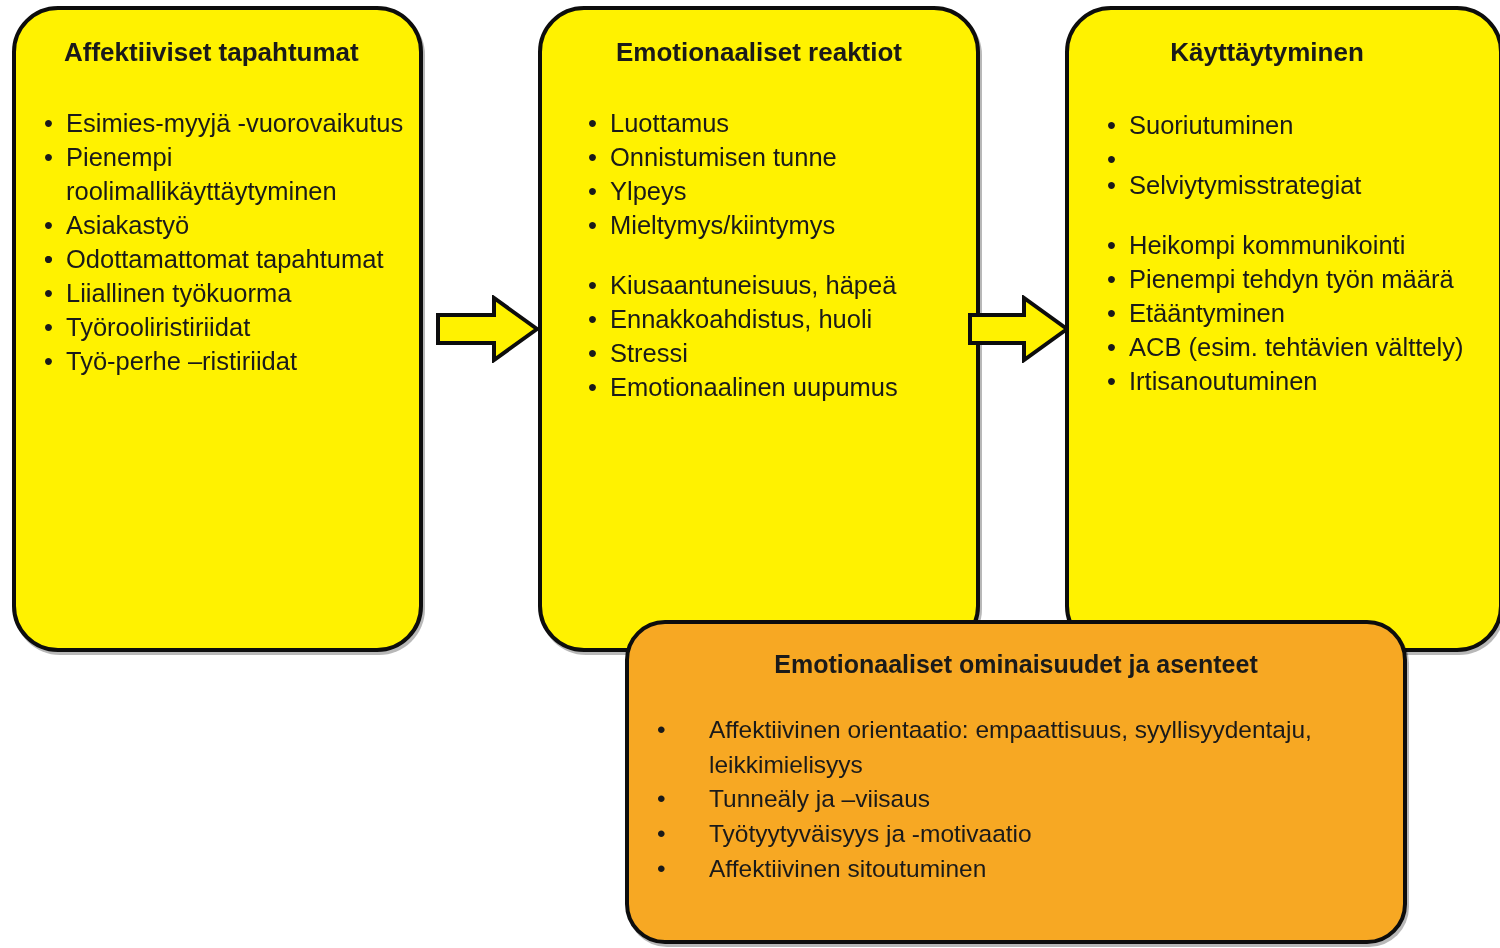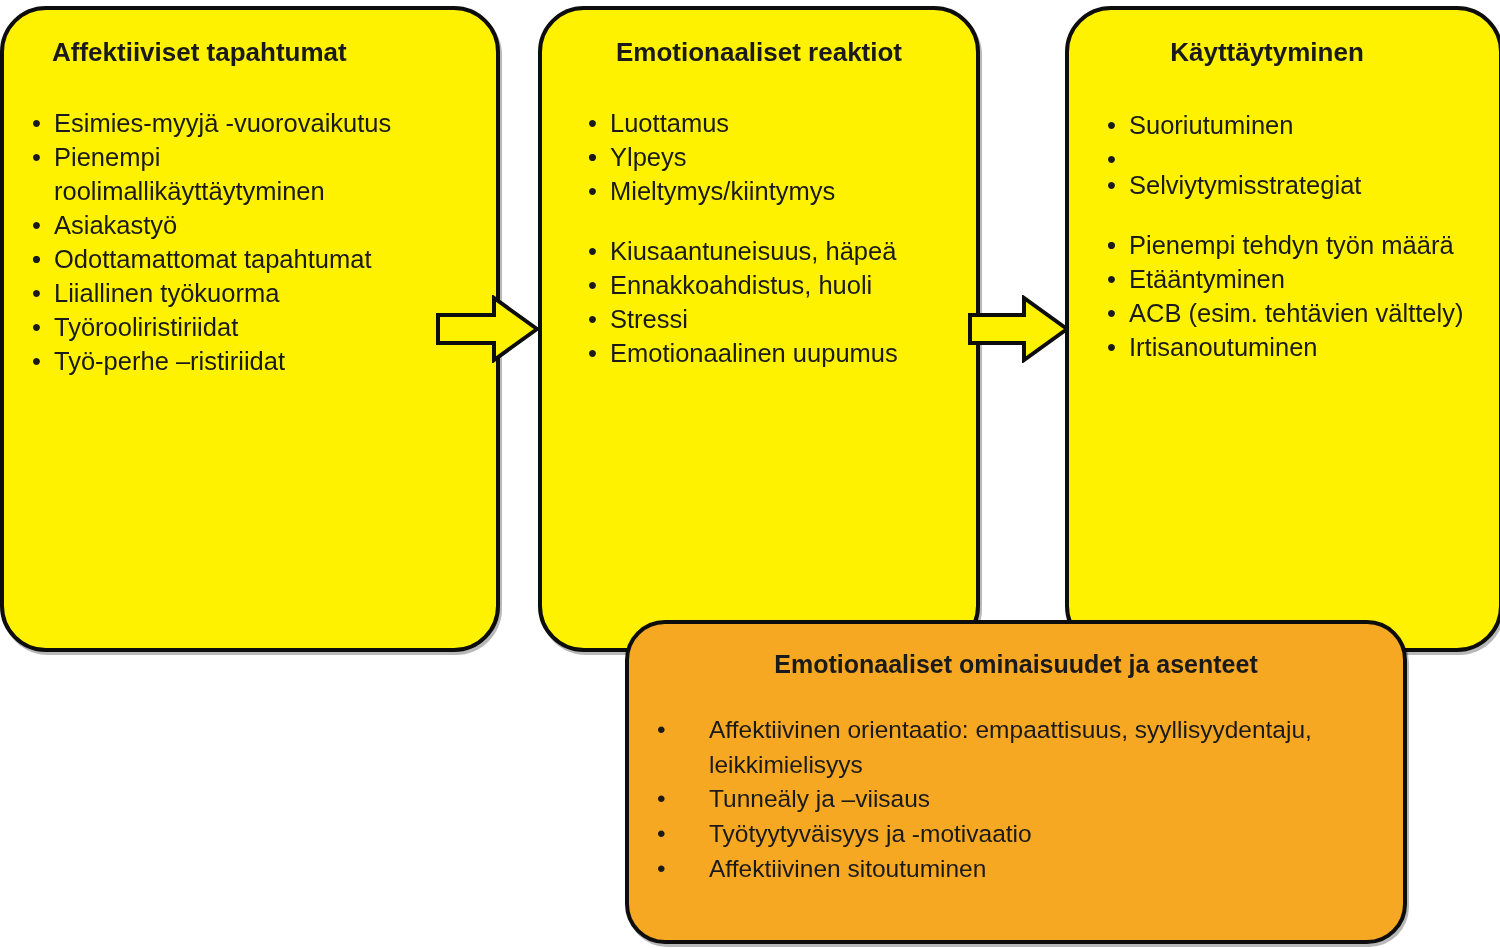--- a/index.html
+++ b/index.html
@@ -74,21 +74,21 @@
 
   
   .bullets.wide-indent li {
     padding-left: 52px;
     font-size: 24.5px;
     line-height: 1.42;
   }
 
   
   #box-affective {
-    left: 0;  top: 6px;   width: 500px; height: 646px;
+    left: 12px;  top: 6px;   width: 411px; height: 646px;
   }
   #box-affective .box-title { margin: 28px 0 0 48px; }
   #box-affective .bullets   { margin: 38px 0 0 28px; width: 380px; }
 
   #box-reactions {
     left: 538px; top: 6px;  width: 442px; height: 646px;
   }
   #box-reactions .box-title { margin: 28px 0 0 0; }
   #box-reactions .bullets   { margin: 38px 0 0 46px; width: 380px; }
 
@@ -134,21 +134,21 @@
   <div class="arrow" id="arrow-1">
     <svg width="104" height="68" viewBox="0 0 104 68">
       <polygon points="2,20 58,20 58,3 101,34 58,65 58,48 2,48" fill="#FFF200" stroke="#0D0D0D" stroke-width="4" stroke-linejoin="miter"></polygon>
     </svg>
   </div>
 
   <div class="box yellow" id="box-reactions">
     <div class="box-title title-center">Emotionaaliset reaktiot</div>
     <ul class="bullets">
       <li><span class="bullet-dot">•</span><span>Luottamus</span></li>
-      <li><span class="bullet-dot">•</span></li>
+      <li><span class="bullet-dot">•</span><span>Onnistumisen tunne</span></li>
       <li><span class="bullet-dot">•</span><span>Ylpeys</span></li>
       <li><span class="bullet-dot">•</span><span>Mieltymys/kiintymys</span></li>
       <li class="spacer"></li>
       <li><span class="bullet-dot">•</span><span>Kiusaantuneisuus, häpeä</span></li>
       <li><span class="bullet-dot">•</span><span>Ennakkoahdistus, huoli</span></li>
       <li><span class="bullet-dot">•</span><span>Stressi</span></li>
       <li><span class="bullet-dot">•</span><span>Emotionaalinen uupumus</span></li>
     </ul>
   </div>
 
@@ -159,21 +159,21 @@
   </div>
 
   <div class="box yellow" id="box-behaviour">
     <div class="box-title title-center">Käyttäytyminen</div>
     <ul class="bullets">
       <li><span class="bullet-dot">•</span><span>Suoriutuminen</span></li>
       <li><span class="bullet-dot">•</span></li>
       <li class="spacer"></li>
       <li><span class="bullet-dot">•</span><span>Selviytymisstrategiat</span></li>
       <li class="spacer"></li>
-      <li><span class="bullet-dot">•</span></li>
+      <li><span class="bullet-dot">•</span><span>Heikompi kommunikointi</span></li>
       <li><span class="bullet-dot">•</span><span>Pienempi tehdyn työn määrä</span></li>
       <li><span class="bullet-dot">•</span><span>Etääntyminen</span></li>
       <li><span class="bullet-dot">•</span><span>ACB (esim. tehtävien välttely)</span></li>
       <li><span class="bullet-dot">•</span><span>Irtisanoutuminen</span></li>
     </ul>
   </div>
 
   <div class="box orange" id="box-traits">
     <div class="box-title title-center">Emotionaaliset ominaisuudet ja asenteet</div>
     <ul class="bullets wide-indent">

